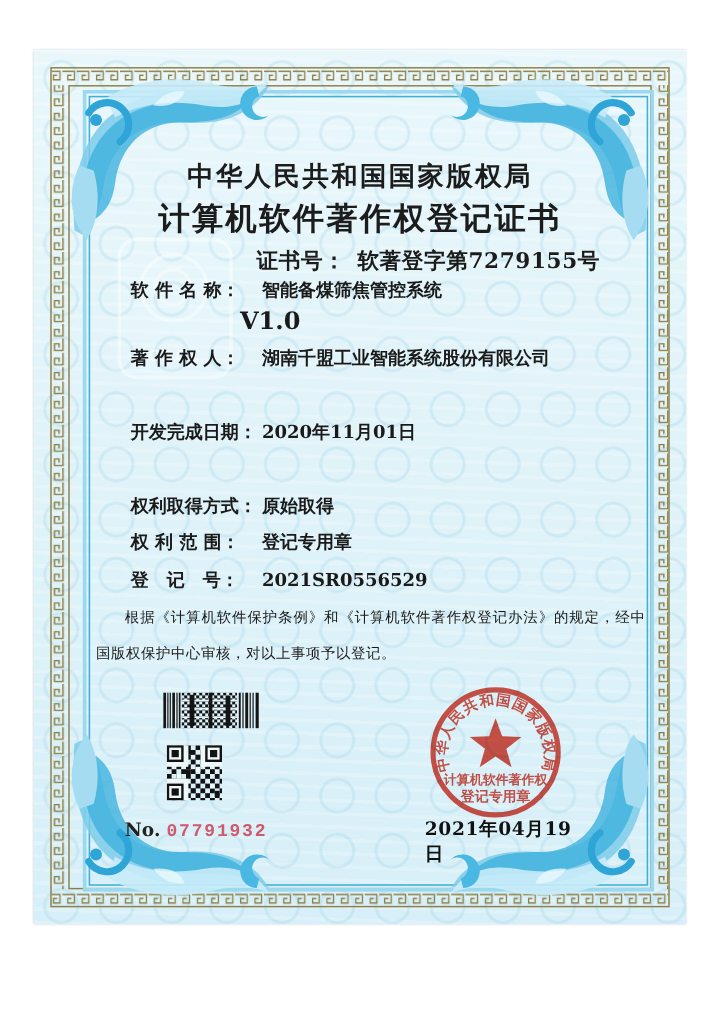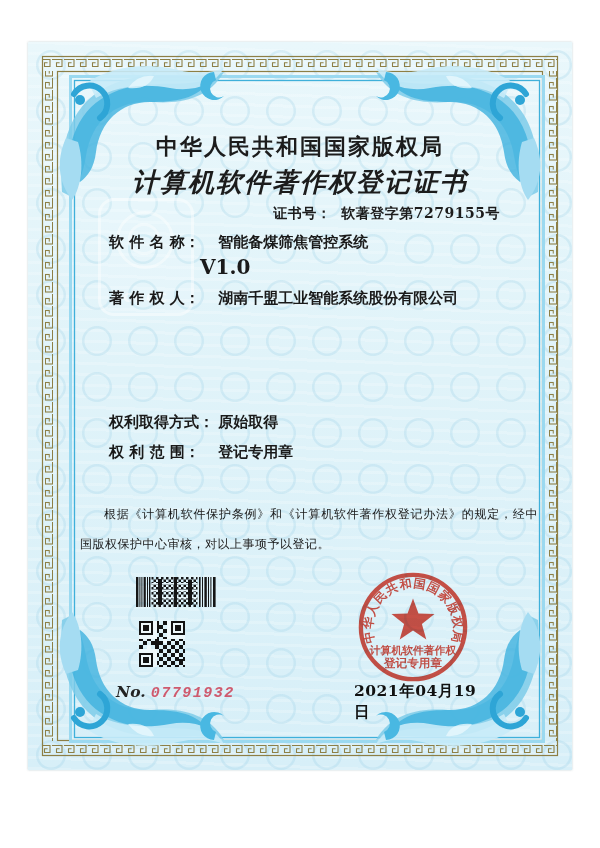--- a/index.html
+++ b/index.html
@@ -25,34 +25,34 @@
   .cpcc-circle{position:absolute;left:15px;top:10px;width:52px;height:52px;border-radius:50%;
     border:3px solid rgba(255,255,255,0.55);}
   .cpcc-c2{position:absolute;left:27px;top:22px;width:26px;height:26px;border-radius:50%;
     border:3px solid rgba(255,255,255,0.50);}
   .cpcc-text{position:absolute;left:0;right:0;bottom:8px;text-align:center;
     color:rgba(255,255,255,0.70);font-weight:bold;font-size:13px;letter-spacing:2px;
     font-family:"DejaVu Sans","Liberation Sans",sans-serif;}
 
   .txt{position:absolute;z-index:2;color:#1c1c1c;}
   .title1{left:0;width:544px;top:90px;text-align:center;font-size:22px;font-weight:600;letter-spacing:2px;}
-  .title2{left:0;width:544px;top:123px;text-align:center;font-size:26px;font-weight:bold;letter-spacing:2px;font-style:italic;}
-  .certno{top:163px;right:72px;font-size:14px;font-weight:bold;letter-spacing:.5px;}
+  .title2{left:0;width:544px;top:123px;text-align:center;font-size:26px;font-weight:bold;letter-spacing:2px;}
+  .certno{top:163px;right:72px;font-size:18px;font-weight:bold;letter-spacing:.5px;}
   .certno .gap{display:inline-block;width:10px;}
 
   .field-row{position:absolute;left:68px;z-index:2;font-size:15px;font-weight:bold;color:#1a1a1a;white-space:nowrap;}
   .flabel{display:inline-block;width:104px;margin-left:13px;}
   .fvalue{display:inline-block;}
   .subvalue{position:absolute;left:172px;z-index:2;font-size:20px;font-weight:bold;color:#1a1a1a;}
 
   .statement{position:absolute;left:52px;top:457px;width:458px;z-index:2;margin:0;
     font-size:12px;font-weight:400;color:#1a1a1a;line-height:30px;
     text-indent:2em;text-align:justify;letter-spacing:.5px;}
 
-  .serial{position:absolute;left:88px;top:640px;z-index:2;white-space:nowrap;font-style:italic;}
+  .serial{position:absolute;left:76px;top:640px;z-index:2;white-space:nowrap;}
   .serial-prefix{font-size:15.5px;color:#222;font-weight:600;}
   .serial-number{font-size:15px;color:#cf5a6e;letter-spacing:1.5px;
     font-family:"Liberation Mono","DejaVu Sans Mono",monospace;font-weight:600;}
 
   .issue-date{position:absolute;left:326px;top:639px;width:124px;z-index:4;text-align:left;
     font-size:15.5px;font-weight:bold;color:#111;letter-spacing:.5px;}
 
   .stamp{position:absolute;left:326px;top:526px;z-index:3;mix-blend-mode:multiply;opacity:.95;}
   .codes{position:absolute;z-index:2;}
 </style>
@@ -114,32 +114,40 @@
       <span class="flabel">软 件 名 称：</span>
       <span class="fvalue">智能备煤筛焦管控系统</span>
     </div>
     <div class="subvalue" style="top:213px">V1.0</div>
 
     <div class="field-row" style="top:247px">
       <span class="flabel">著 作 权 人：</span>
       <span class="fvalue">湖南千盟工业智能系统股份有限公司</span>
     </div>
 
+    <div class="field-row" style="top:309px">
+      <span class="flabel">开发完成日期：</span>
+      <span class="fvalue">2020年11月01日</span>
+    </div>
 
 
     <div class="field-row" style="top:371px">
       <span class="flabel">权利取得方式：</span>
       <span class="fvalue">原始取得</span>
     </div>
 
     <div class="field-row" style="top:401px">
       <span class="flabel">权 利 范 围：</span>
       <span class="fvalue">登记专用章</span>
     </div>
 
+    <div class="field-row" style="top:432px">
+      <span class="flabel">登　记　号：</span>
+      <span class="fvalue">2021SR0556529</span>
+    </div>
 
     <p class="statement">根据《计算机软件保护条例》和《计算机软件著作权登记办法》的规定，经中国版权保护中心审核，对以上事项予以登记。</p>
 
     <svg class="codes" style="left:108px;top:535px" width="80" height="30" viewBox="0 0 80 30">
       <defs>
         <pattern id="bcNoise" width="5" height="5" patternUnits="userSpaceOnUse">
           <rect width="2.5" height="2.5" fill="#151515"></rect>
           <rect x="2.5" y="2.5" width="2.5" height="2.5" fill="#151515"></rect>
         </pattern>
       </defs>

